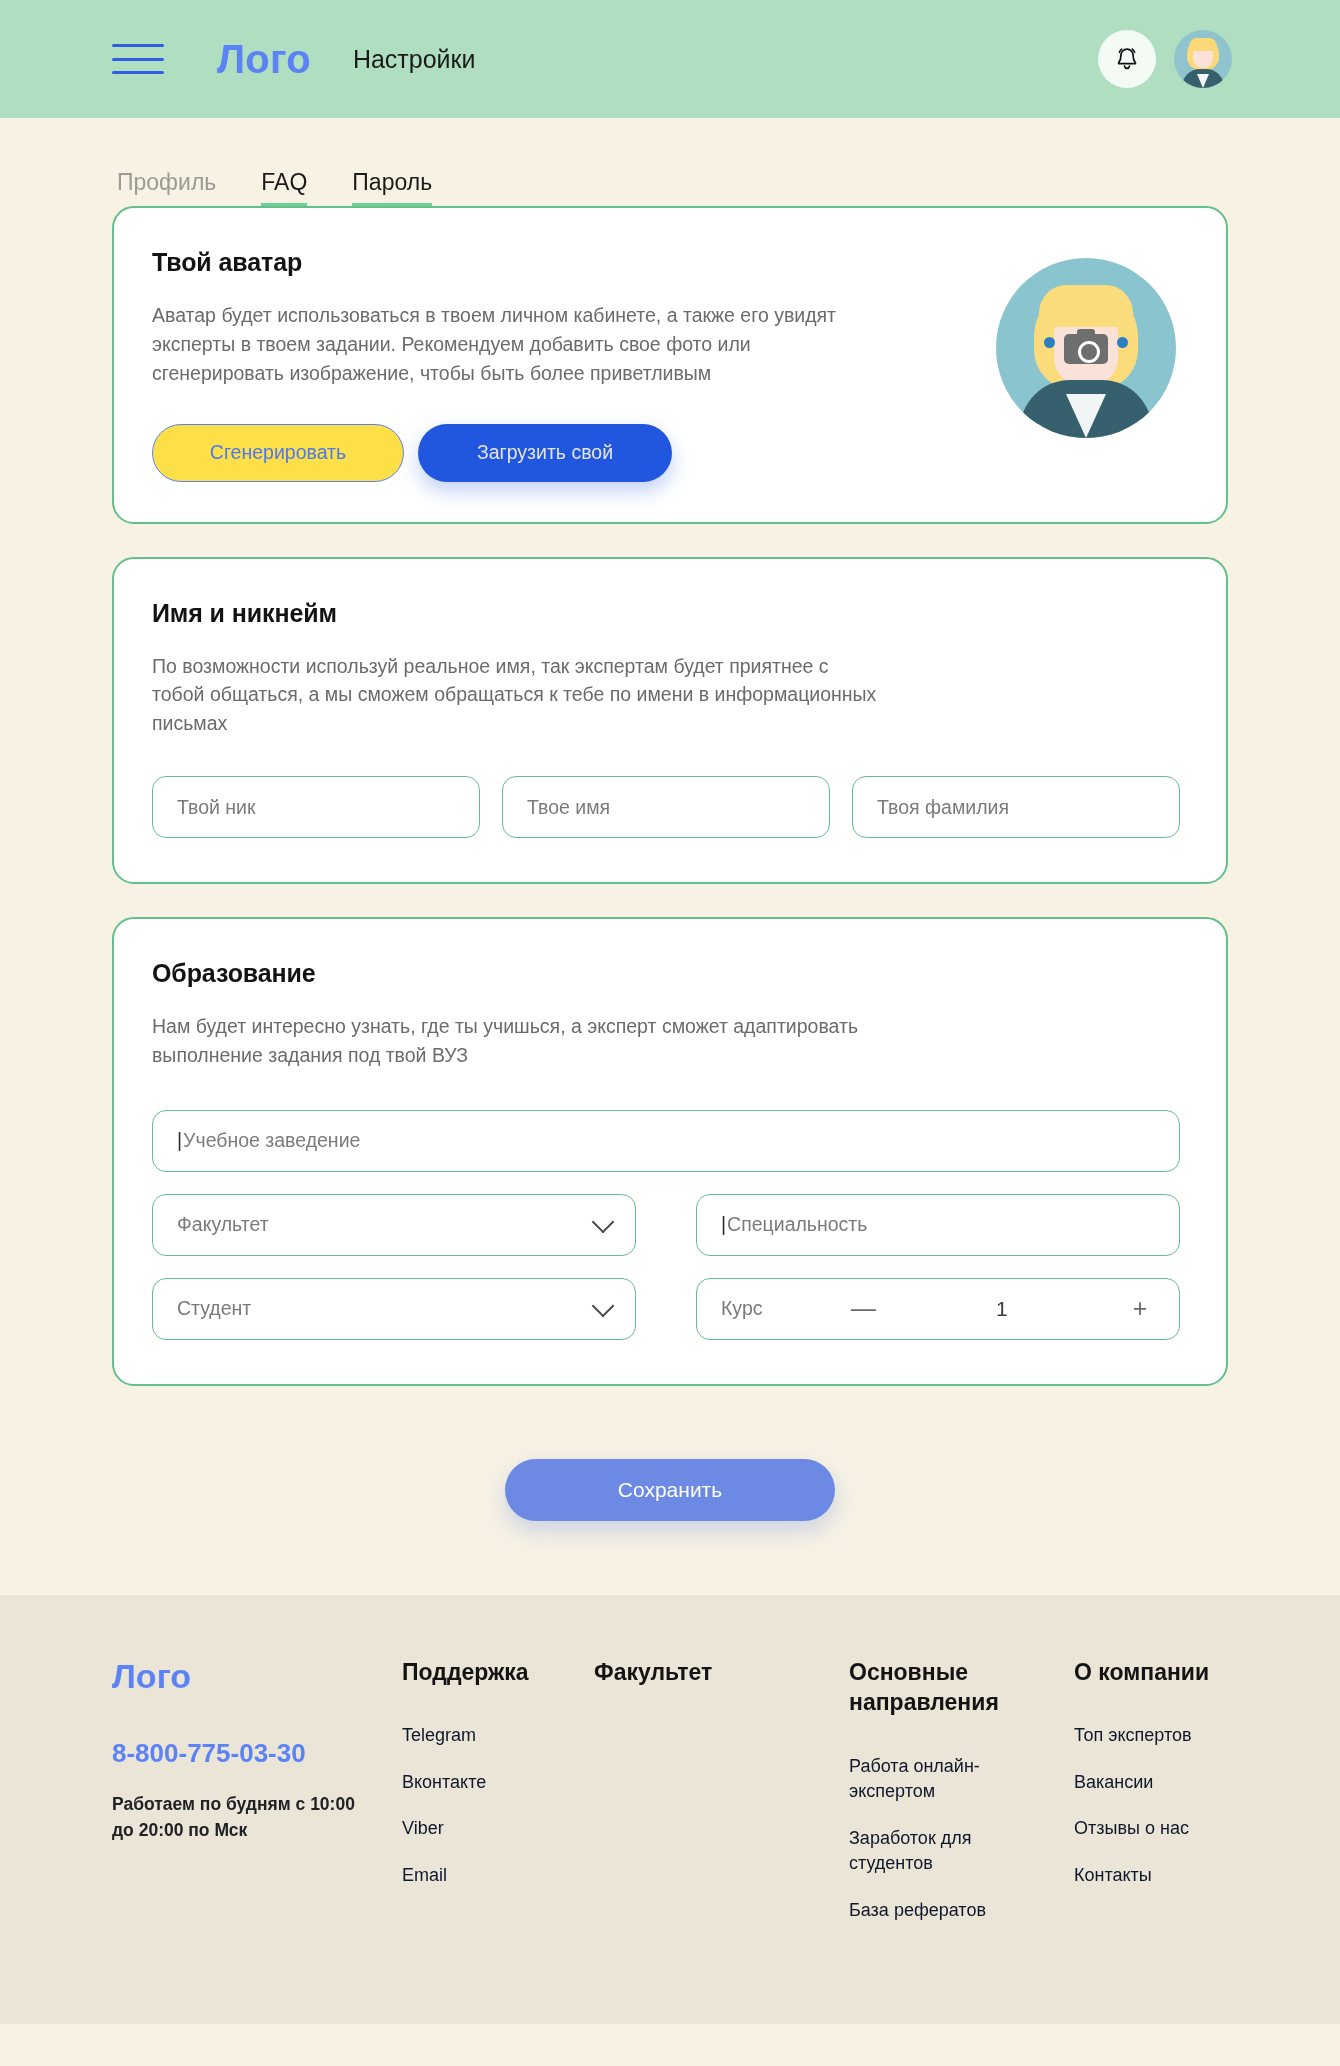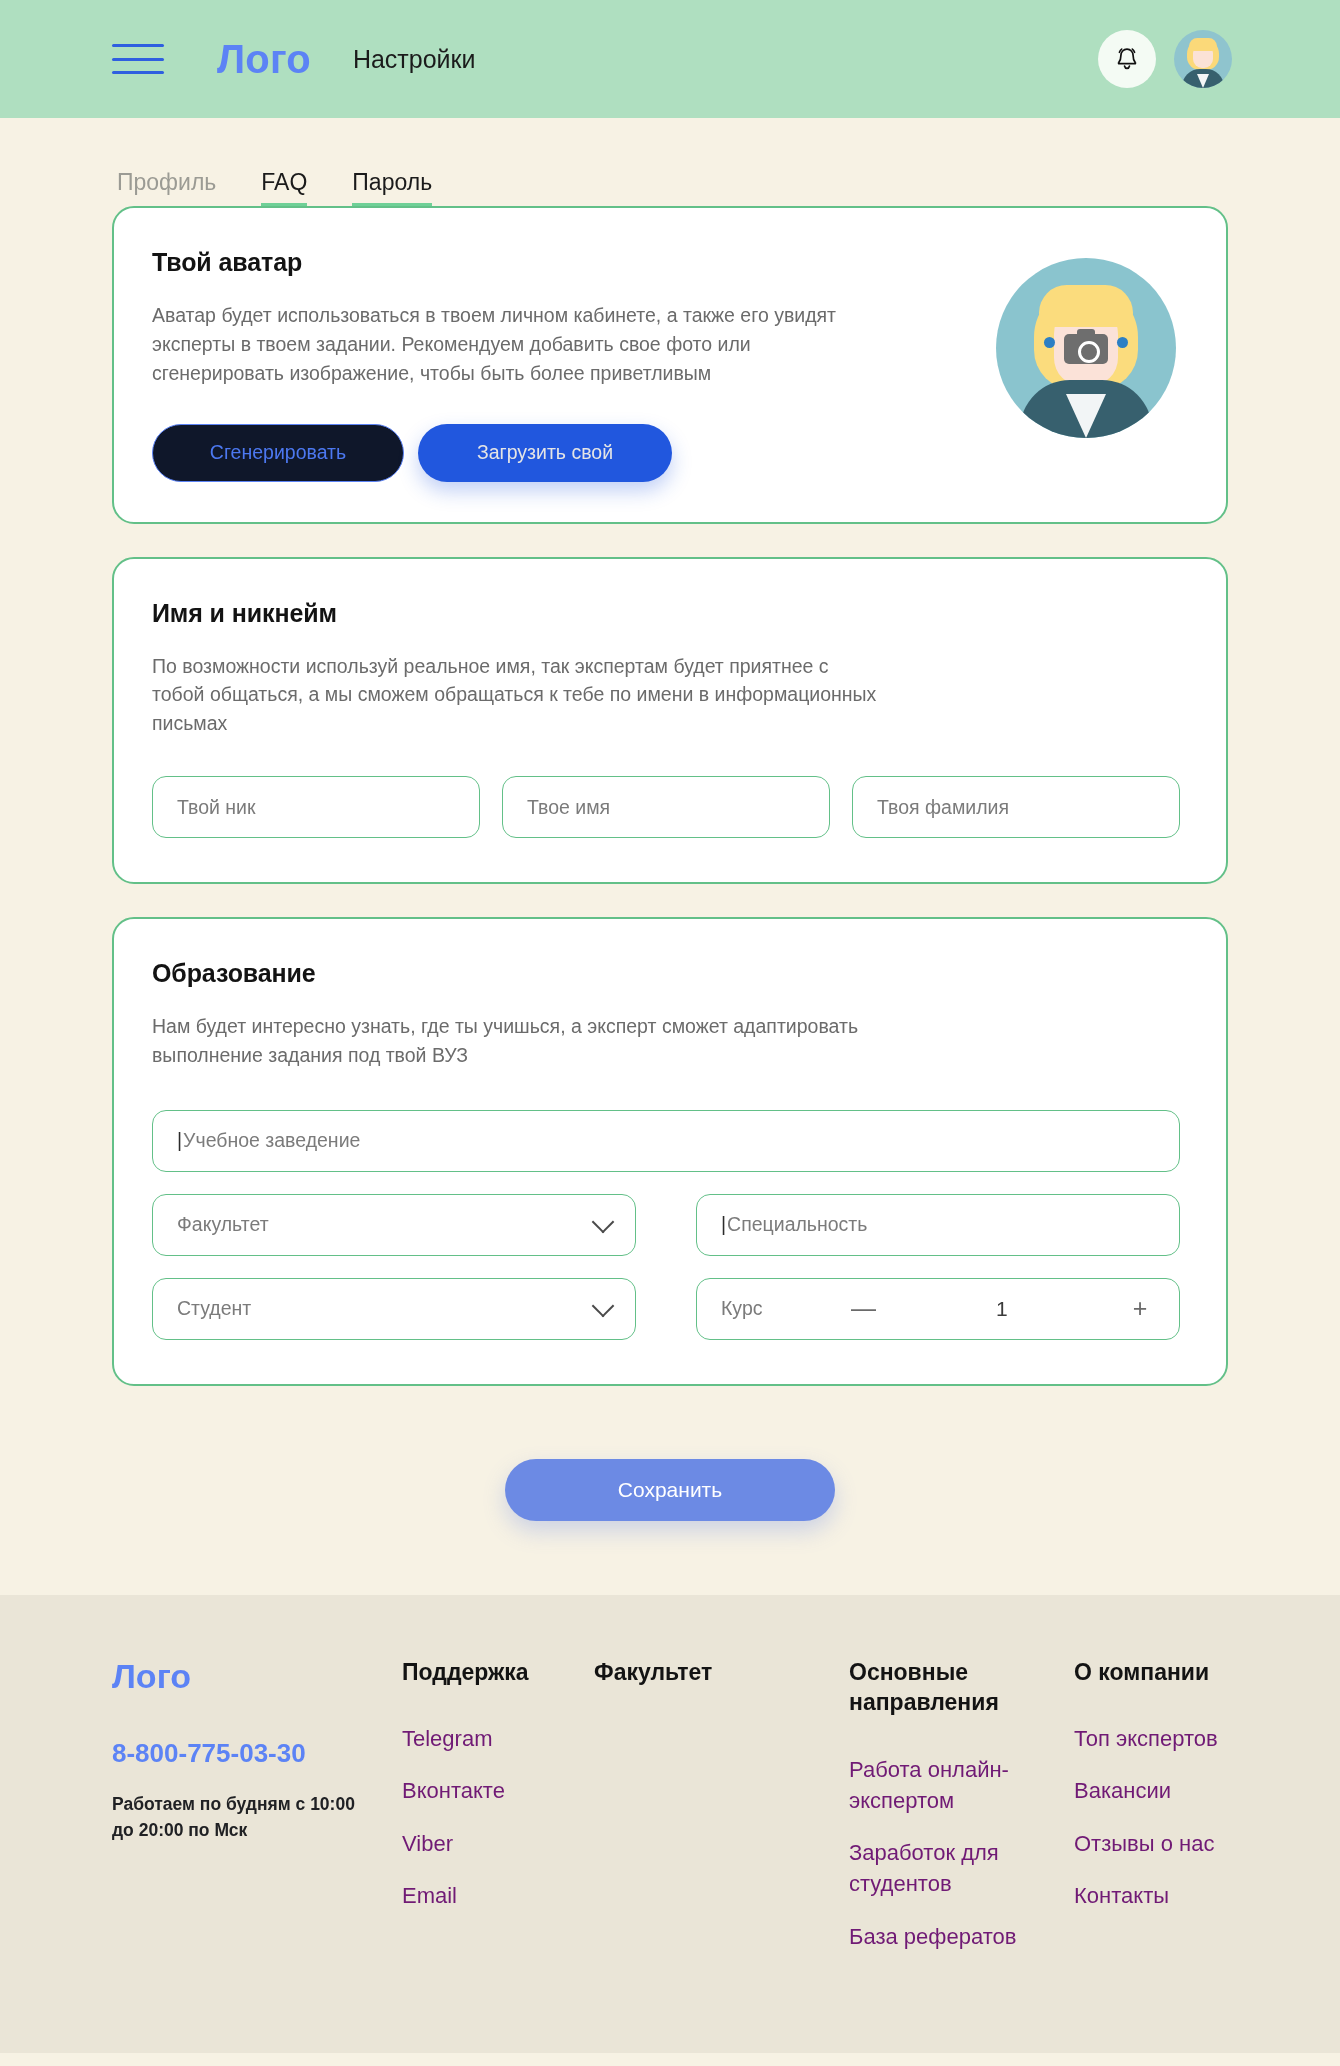--- a/index.html
+++ b/index.html
@@ -153,21 +153,21 @@
     cursor: pointer;
     border: none;
     font-family: inherit;
     height: 58px;
     display: inline-flex;
     align-items: center;
     justify-content: center;
   }
   .btn-outline {
     width: 252px;
-    background: #0f172a;
+    background: #fde047;
     border: 1.6px solid #5C83F5;
     color: #4C78F0;
   }
   .btn-primary {
     width: 254px;
     background: #2157DE;
     color: #e5e5e5;
     box-shadow: 0 9px 20px rgba(33,87,222,0.28);
   }
 
@@ -269,23 +269,23 @@
   .f-h {
     font-size: 23px;
     font-weight: 700;
     color: #131313;
     line-height: 1.32;
     max-width: 180px;
   }
   .f-links { margin-top: 36px; }
   .f-link {
     display: block;
-    font-size: 22px;
+    font-size: 18px;
     line-height: 1.42;
-    color: #701a75;
+    color: #0f172a;
     margin-bottom: 21px;
     cursor: pointer;
     max-width: 180px;
   }
 </style>
 </head>
 <body>
 
 <div class="header">
   <div class="hamburger">

